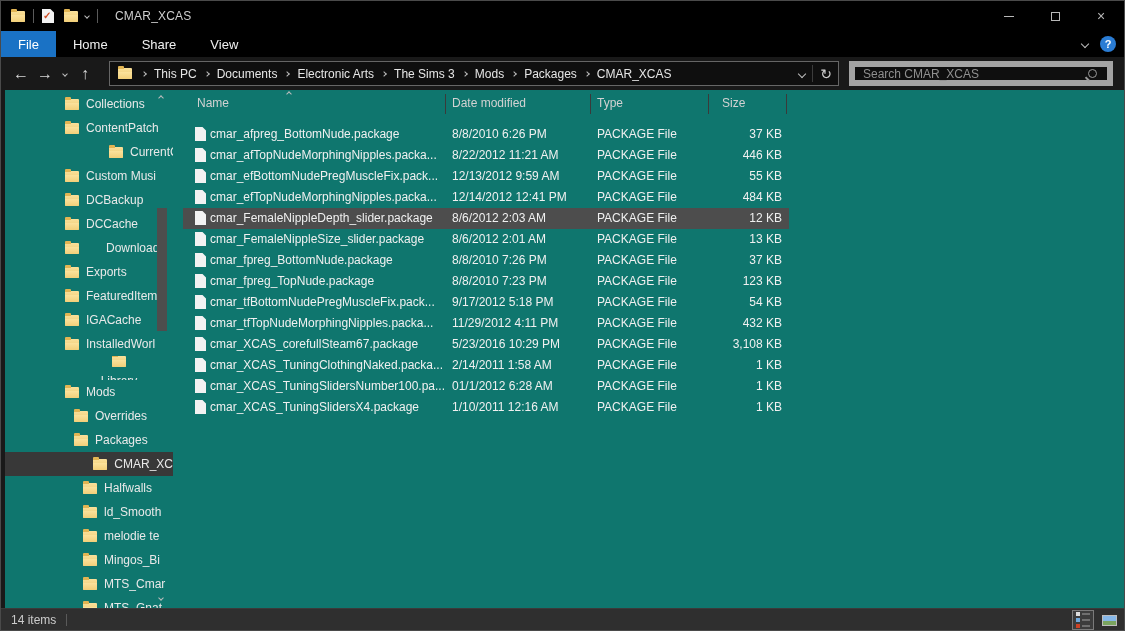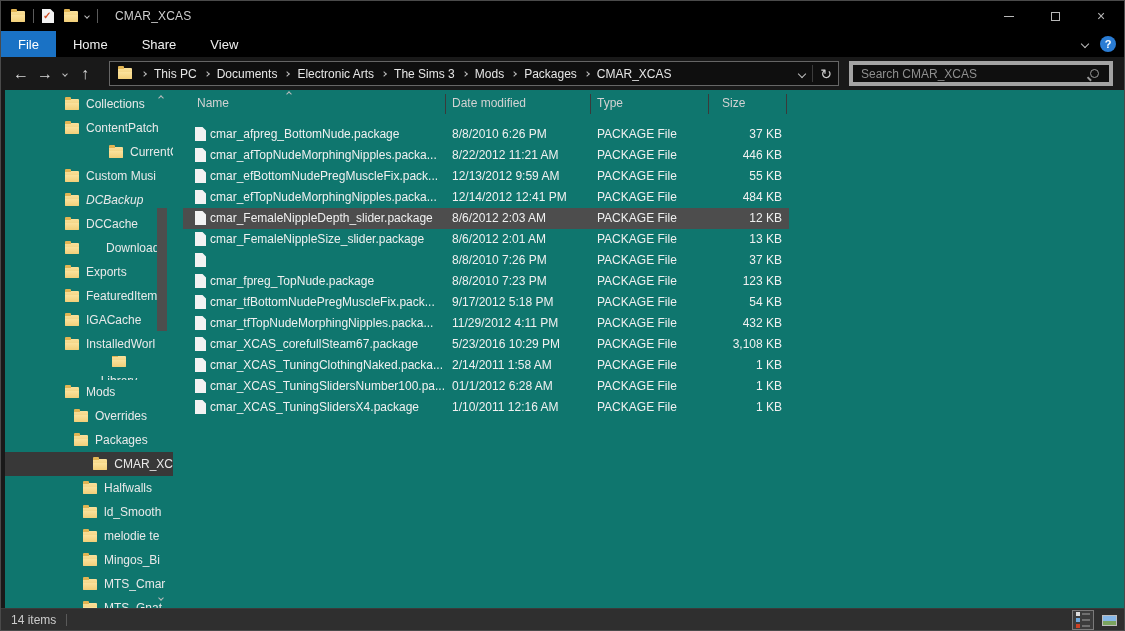--- a/index.html
+++ b/index.html
@@ -41,21 +41,21 @@
   .nav-arrow{width:24px;text-align:center;color:#d8d8d8;font-size:16px;line-height:33px;}
   .nav-chev{width:16px;display:flex;justify-content:center;}
   .addr-box{position:absolute;left:108px;top:4px;width:730px;height:25px;background:#0f0f0f;border:1px solid #666;display:flex;align-items:center;padding:0 4px;}
   .crumbs{display:flex;align-items:center;overflow:hidden;flex:1;}
   .crumb-group{display:flex;align-items:center;}
   .crumb-sep{margin:0 8px;}
   .crumb{color:#e6e6e6;font-size:12px;white-space:nowrap;}
   .addr-right{display:flex;align-items:center;gap:7px;padding-right:2px;}
   .addr-div{width:1px;height:17px;background:#3c3c3c;}
   .refresh{color:#cfcfcf;font-size:14px;line-height:1;}
-  .search-box{position:absolute;left:848px;top:4px;width:264px;height:25px;background:#0f0f0f;border:4px solid #a3a3a3;display:flex;align-items:center;}
+  .search-box{position:absolute;left:848px;top:4px;width:264px;height:25px;background:#0f0f0f;border:6px solid #a3a3a3;display:flex;align-items:center;}
   .search-box input{flex:1;background:transparent;border:none;outline:none;color:#e6e6e6;font-size:12px;padding:0 8px;}
   .search-box input::placeholder{color:#8f8f8f;}
   .magnifier{position:relative;width:9px;height:9px;border:1.5px solid #9a9a9a;border-radius:50%;margin-right:10px;flex:none;}
   .magnifier::after{content:"";position:absolute;width:5px;height:1.5px;background:#9a9a9a;transform:rotate(45deg);left:-4px;bottom:-2px;}
 
   
   .body{position:absolute;left:4px;top:89px;width:100%;height:520px;background:#0f766e;overflow:hidden;}
 
   
   .sidebar{position:absolute;left:0;top:0;width:168px;height:100%;overflow:hidden;}
@@ -225,21 +225,21 @@
           <div class="side-item" style="padding-left: 60px; margin-left: 44px;">
             <span class="folder"></span>
             <span class="side-label">CurrentGame</span>
           </div>
 
           <div class="side-item" style="padding-left: 60px;">
             <span class="folder"></span>
             <span class="side-label">Custom Musi</span>
           </div>
 
-          <div class="side-item" style=" font-style: italic;">
+          <div class="side-item" style="">
             <span class="folder"></span>
             <span class="side-label">DCBackup</span>
           </div>
 
           <div class="side-item" style="padding-left: 60px;">
             <span class="folder"></span>
             <span class="side-label">DCCache</span>
           </div>
 
           <div class="side-item" style="padding-left: 60px; gap: 27px;">
@@ -386,20 +386,21 @@
           <div class="file-row">
             <span class="fileicon"></span>
             <span class="c name">cmar_FemaleNippleSize_slider.package</span>
             <span class="c date">8/6/2012 2:01 AM</span>
             <span class="c type">PACKAGE File</span>
             <span class="c size">13 KB</span>
           </div>
 
           <div class="file-row">
             <span class="fileicon"></span>
+            <span class="c name">cmar_fpreg_BottomNude.package</span>
             <span class="c date">8/8/2010 7:26 PM</span>
             <span class="c type">PACKAGE File</span>
             <span class="c size">37 KB</span>
           </div>
 
           <div class="file-row">
             <span class="fileicon"></span>
             <span class="c name">cmar_fpreg_TopNude.package</span>
             <span class="c date">8/8/2010 7:23 PM</span>
             <span class="c type">PACKAGE File</span>

